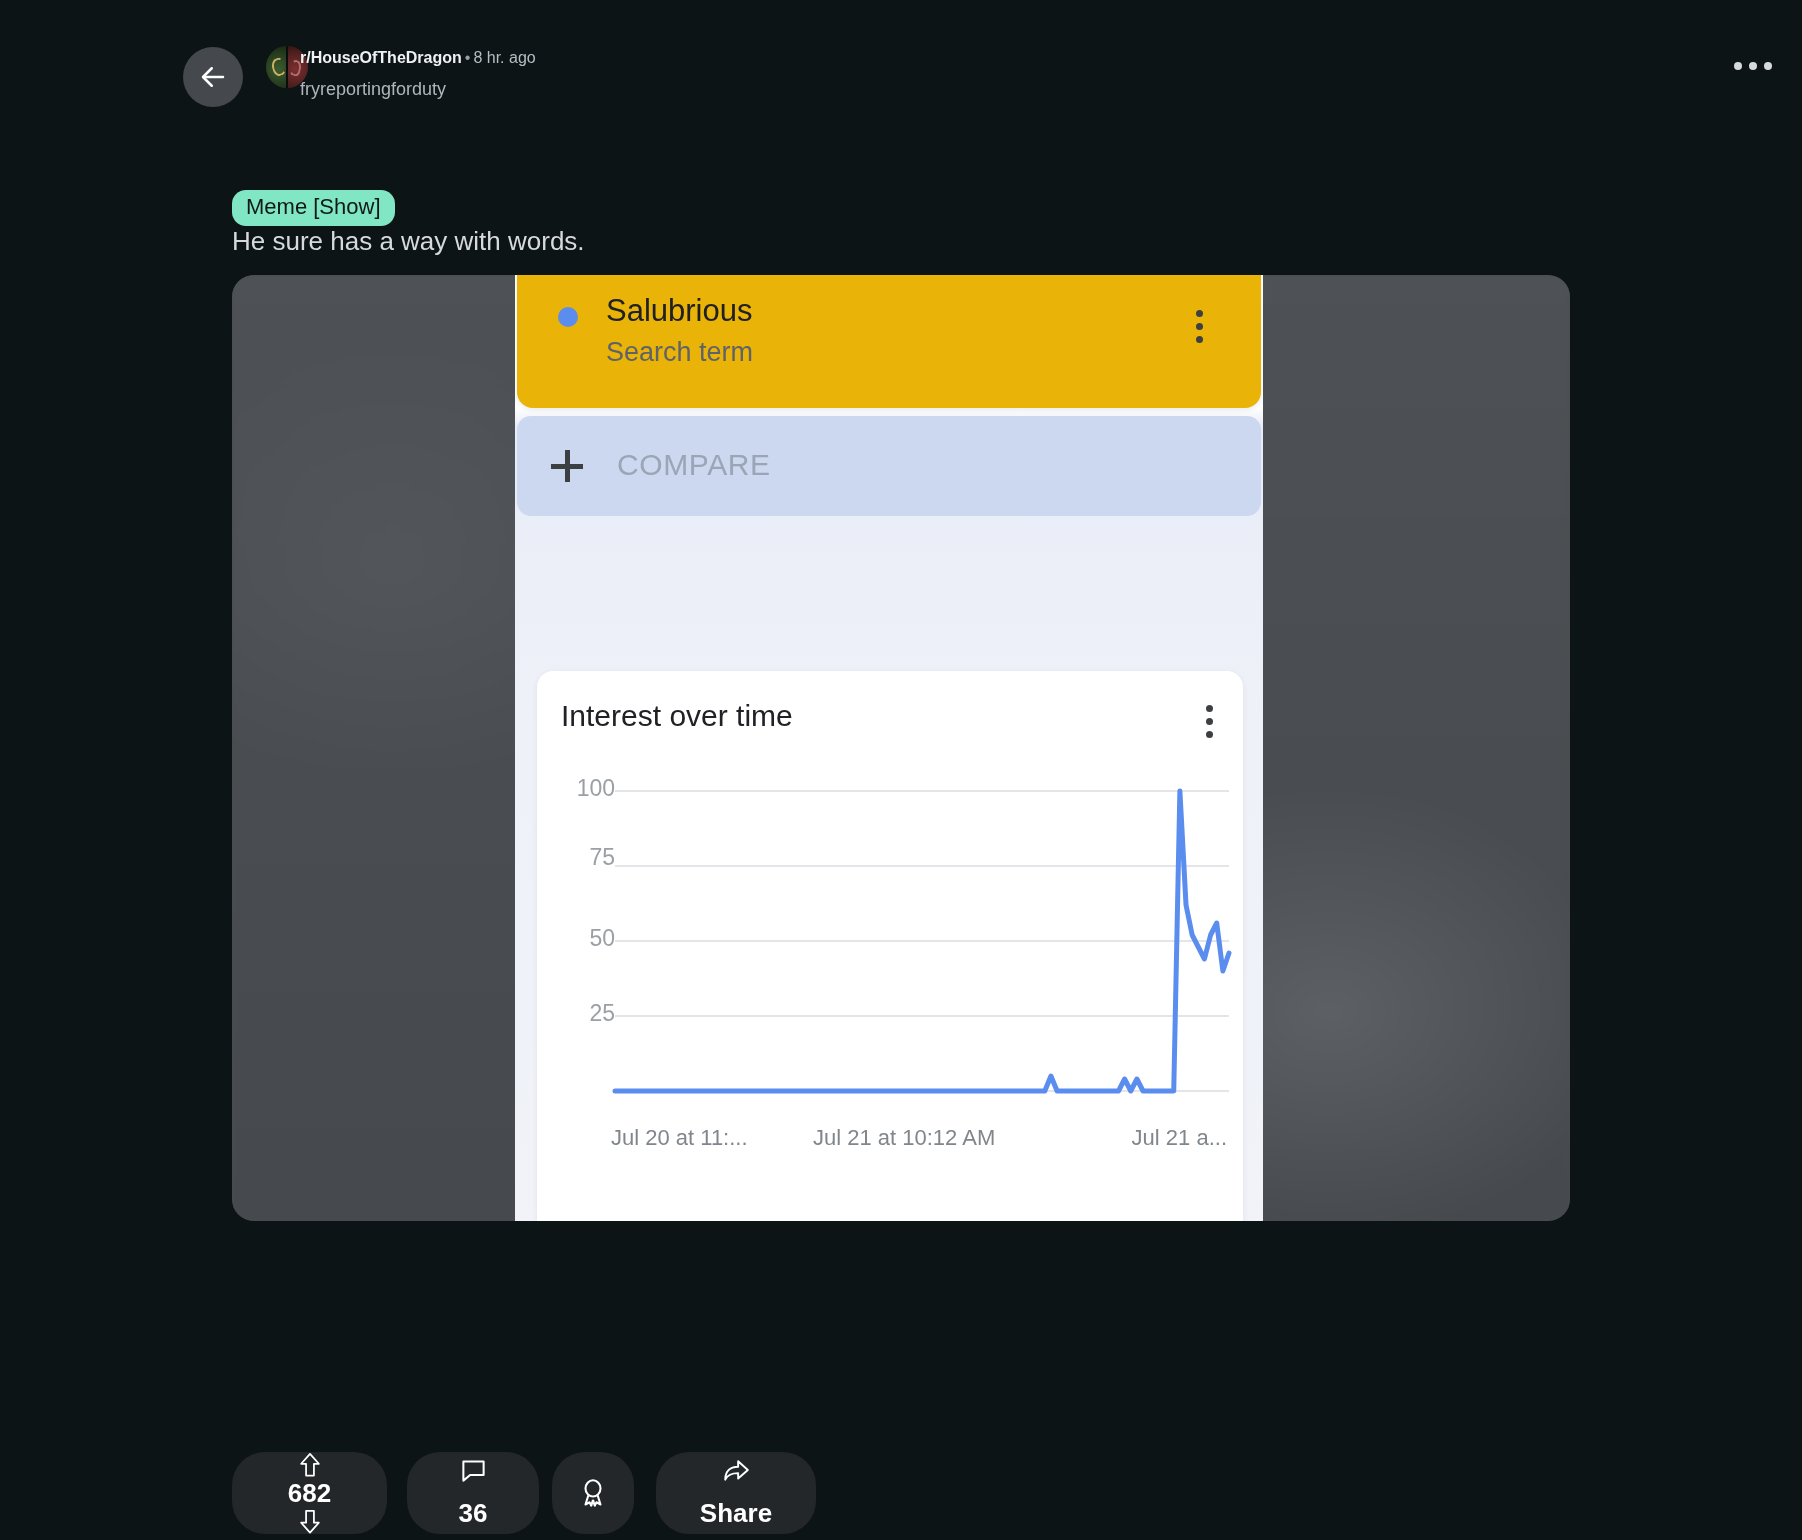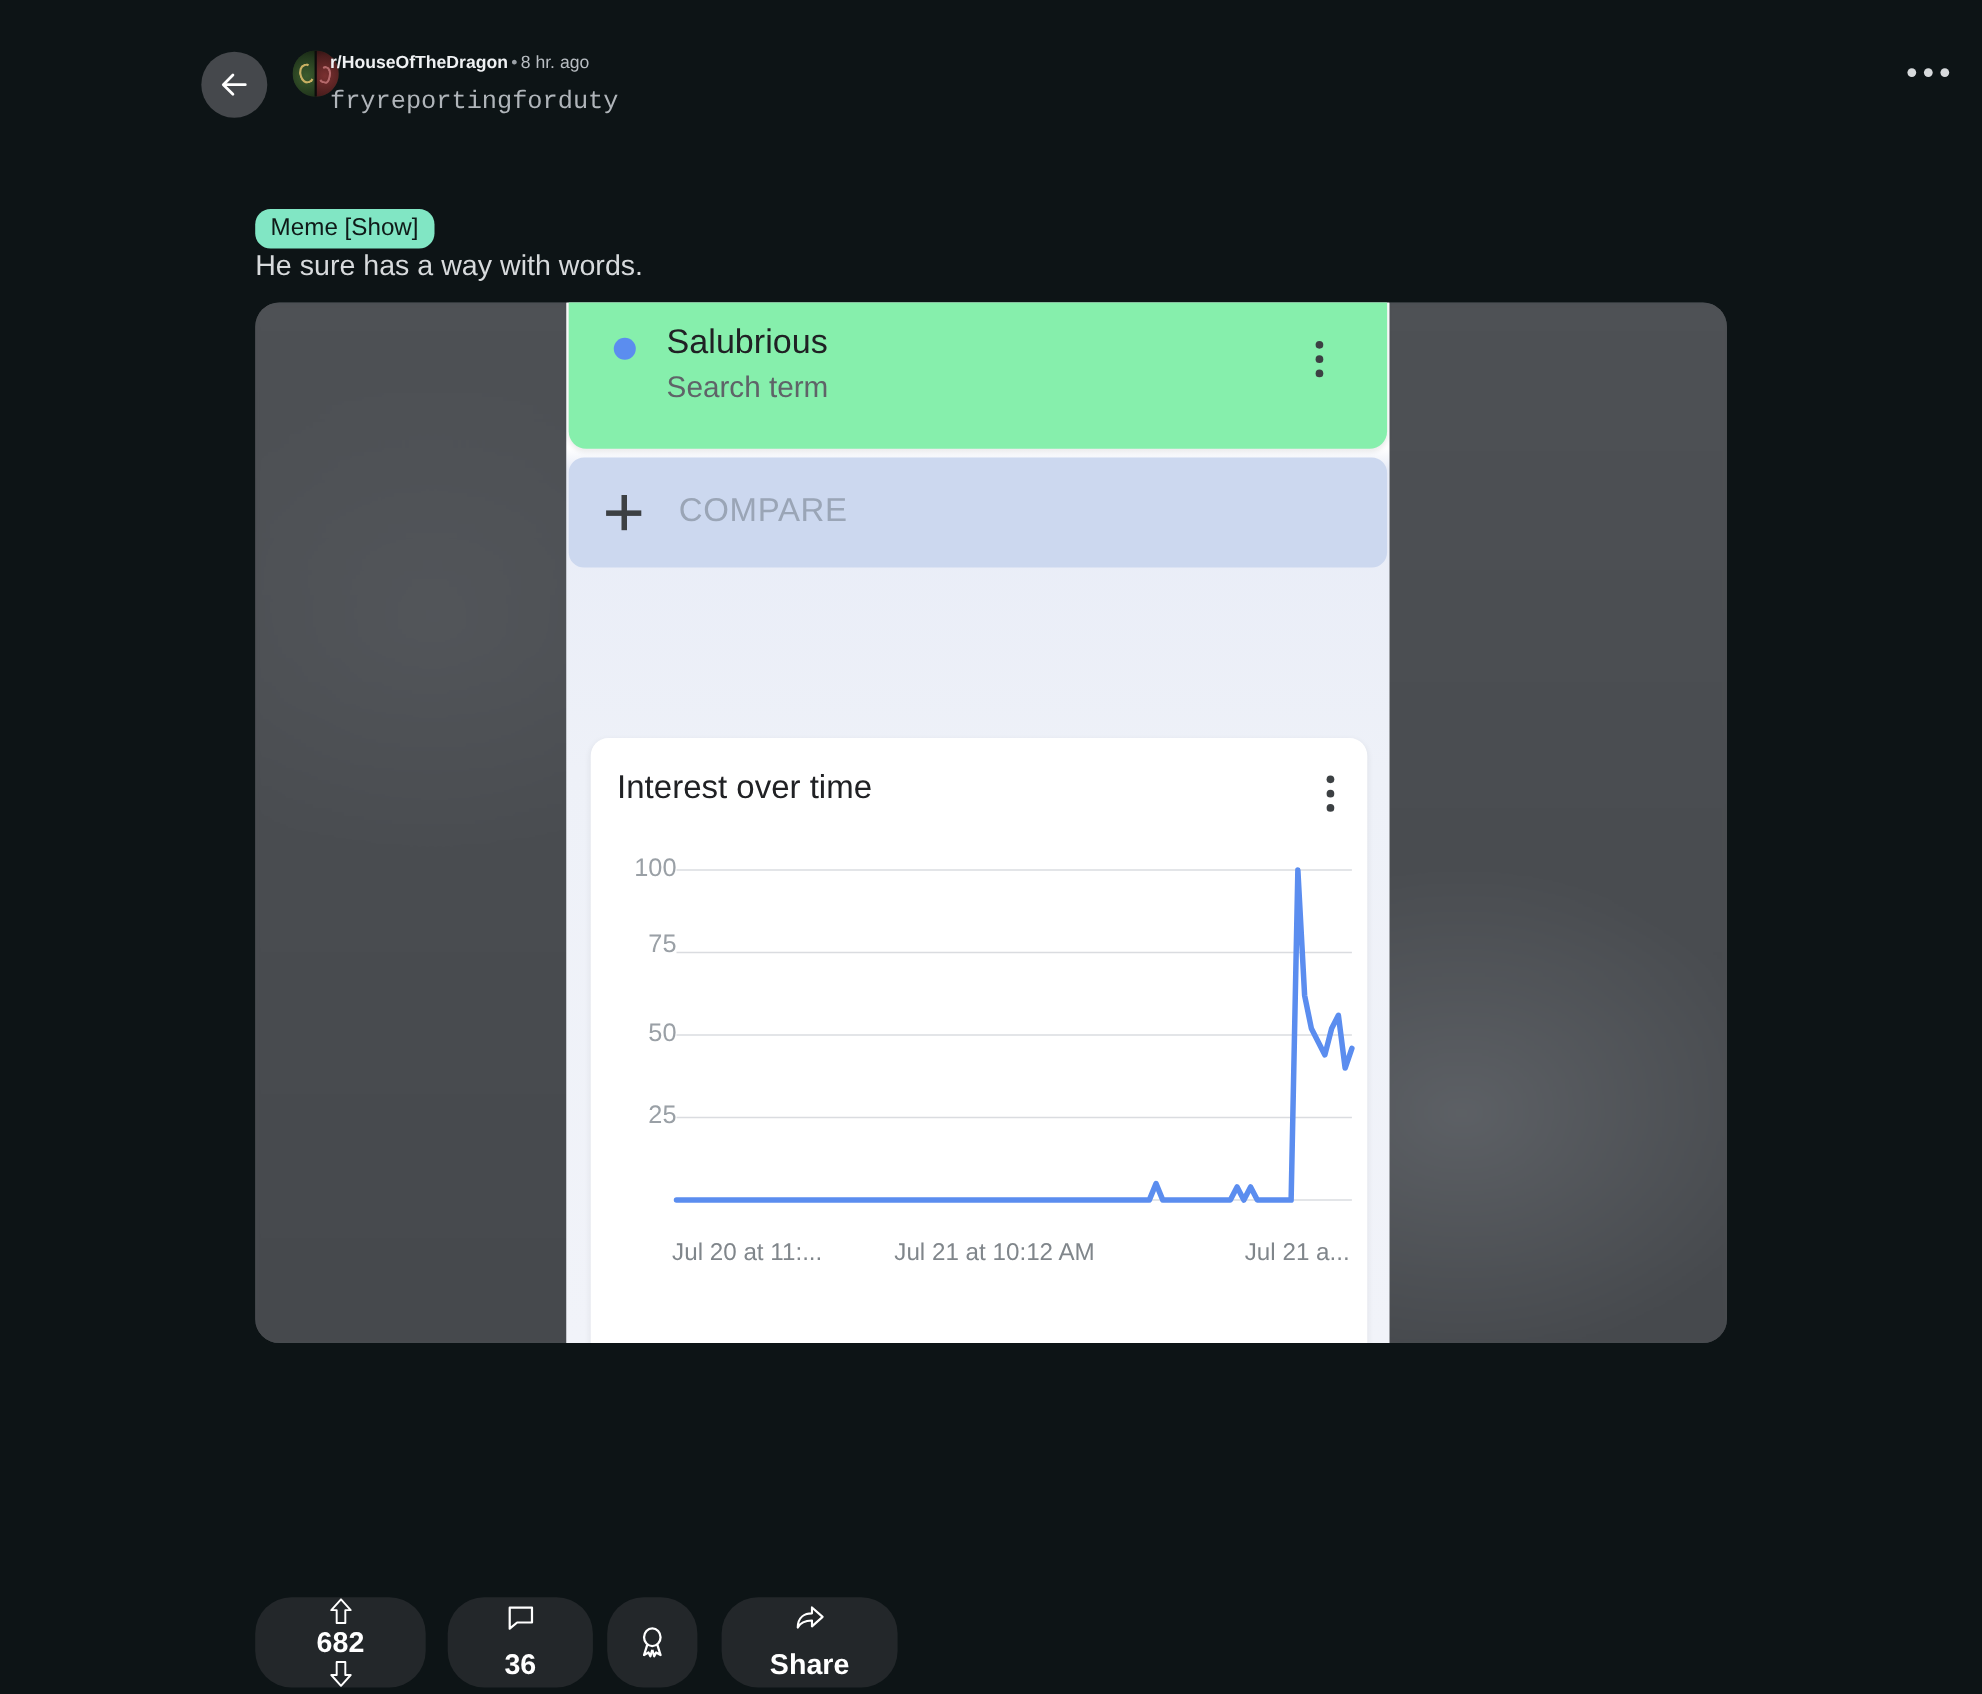--- a/index.html
+++ b/index.html
@@ -67,21 +67,21 @@
 
   .meta-line1 {
     position: absolute; left: 300px; top: 49px;
     font-size: 16px; color: #d7dadc; white-space: nowrap;
   }
   .meta-line1 .sub { font-weight: bold; color: #eff1f3; }
   .meta-line1 .dot { color: #9aa0a6; padding: 0 3px; }
   .meta-line1 .age { color: #b8bdc2; }
   .meta-line2 {
     position: absolute; left: 300px; top: 79px;
-    font-size: 23px; color: #b0b5ba; white-space: nowrap; font-family: Liberation Mono, monospace;
+    font-size: 18px; color: #b0b5ba; white-space: nowrap;
   }
   .overflow-top {
     position: absolute; right: 30px; top: 62px;
     display: flex; gap: 7px;
   }
   .overflow-top i {
     display: block; width: 8px; height: 8px; border-radius: 50%; background: #d7dadc;
   }
 
   
@@ -129,21 +129,21 @@
   }
   .shot-grad {
     position: absolute; inset: 0;
     background: linear-gradient(180deg,#ffffff 0%, #ffffff 14%, #e8ecf7 16%, #eef1f8 45%, #f1f3f9 100%);
   }
 
   
   .term-card {
     position: absolute; left: 2px; top: -10px;
     width: 744px; height: 143px;
-    background: #86efac;
+    background: #eab308;
     border-radius: 0 0 16px 16px;
     box-shadow: 0 2px 5px rgba(0,0,0,0.08);
   }
   .term-dot {
     position: absolute; left: 41px; top: 42px;
     width: 20px; height: 20px; border-radius: 50%;
     background: #5b8def;
   }
   .term-name {
     position: absolute; left: 89px; top: 28px;

